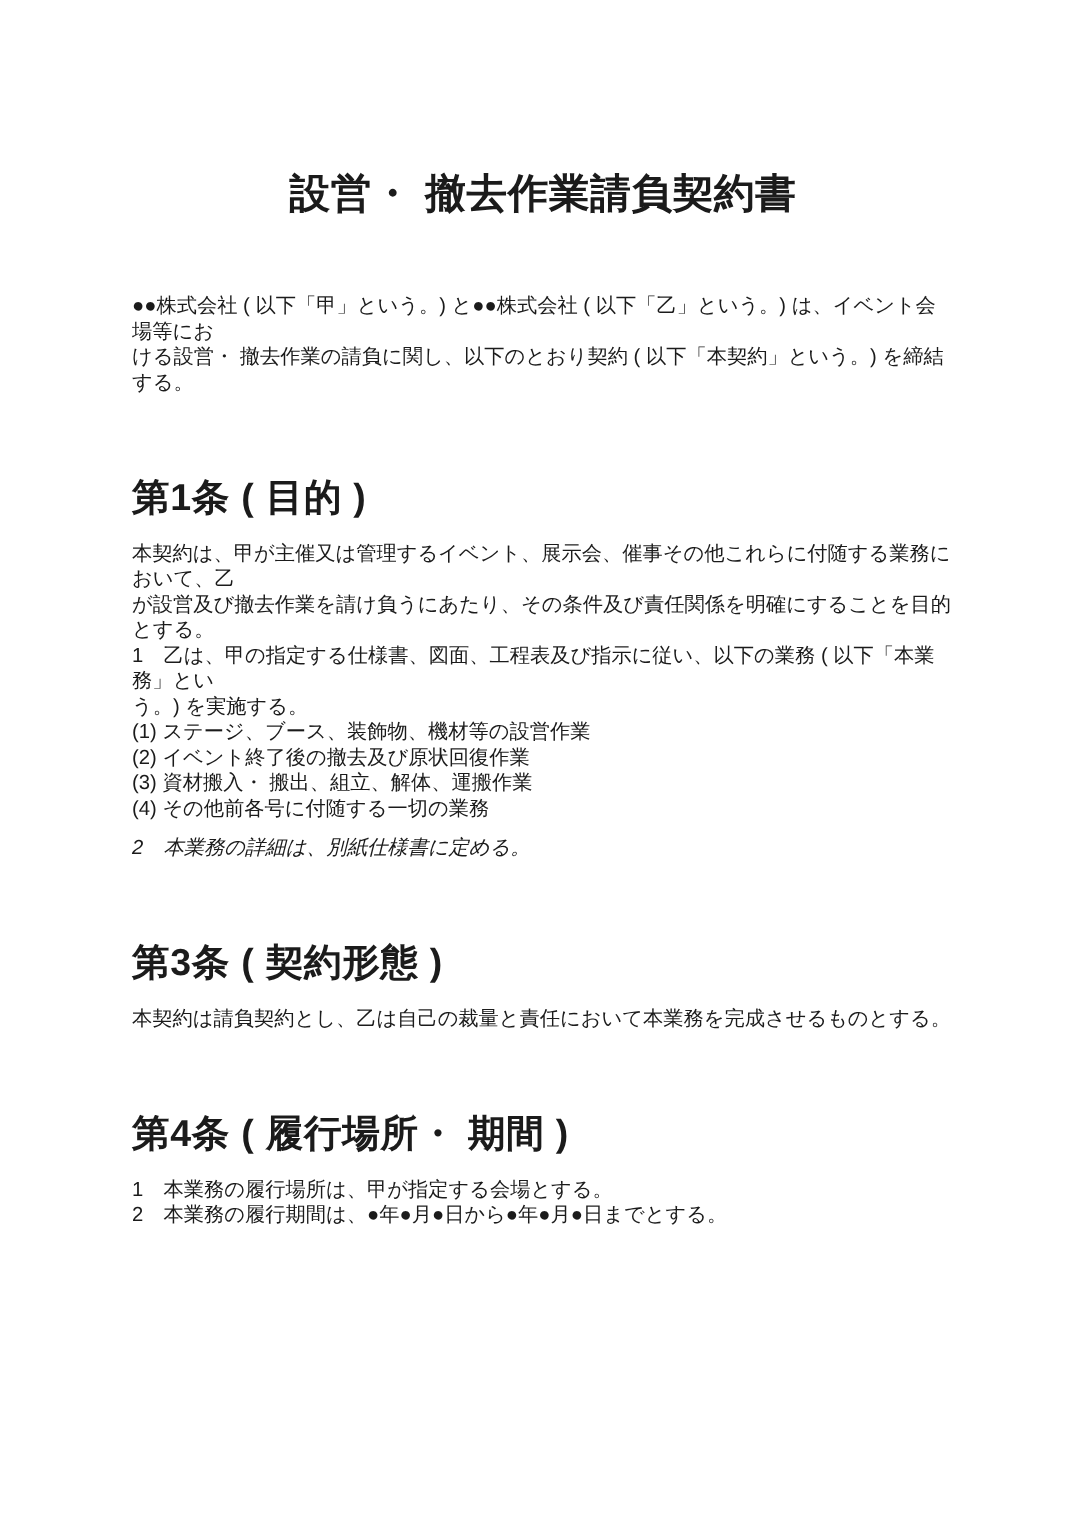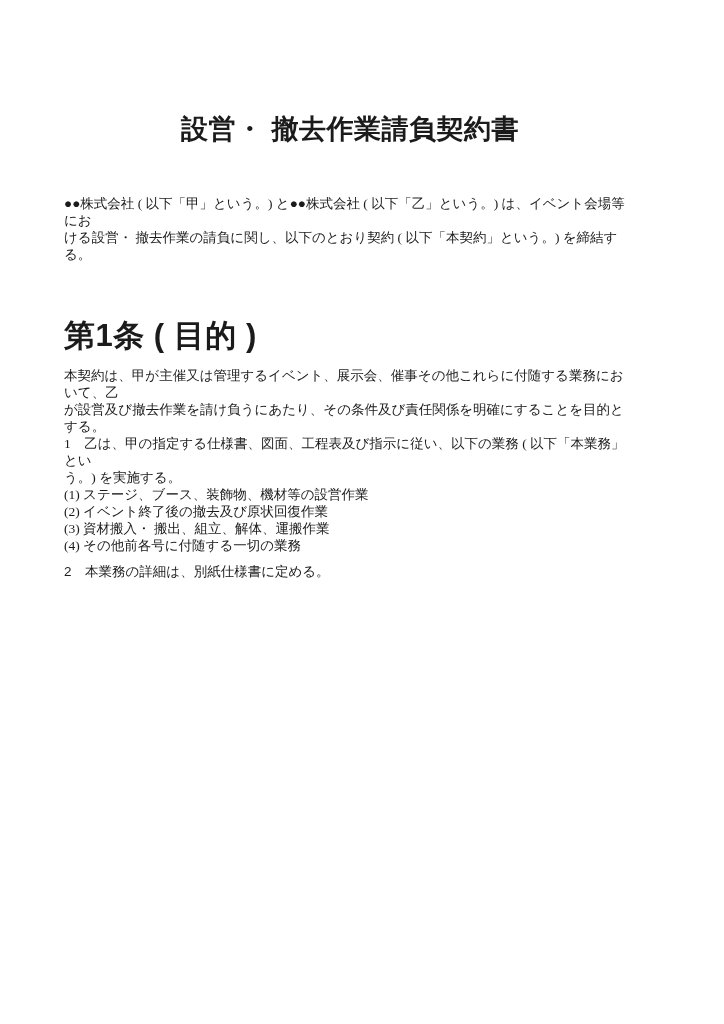--- a/index.html
+++ b/index.html
@@ -11,54 +11,54 @@
     height: 1024px;
     background: #ffffff;
     color: #1b1b1b;
     font-family: "Liberation Sans", sans-serif;
     overflow: hidden;
   }
   .page {
     box-sizing: border-box;
     width: 724px;
     height: 1024px;
-    padding: 114px 88px 0 64px;
+    padding: 114px 88px 0 88px;
   }
   .doc-title {
     margin: 0;
     font-size: 27px;
     line-height: 1.15;
     font-weight: 700;
     text-align: center;
     letter-spacing: 0.5px;
   }
   .intro {
     margin: 50px 0 0 0;
   }
   .body-text {
     font-size: 13.5px;
     line-height: 17px;
     font-weight: 400;
   }
   .lines {
     white-space: pre-line;
-    font-family: Liberation Serif, serif;
   }
   .sec-heading {
     margin: 54px 0 13px 0;
-    font-size: 31px;
+    font-size: 25px;
     line-height: 1.2;
     font-weight: 700;
     letter-spacing: 0.5px;
   }
   .para {
     margin: 0;
   }
   .para-follow {
     margin: 9px 0 0 0;
+    font-style: italic;
   }
 </style>
 </head>
 <body>
 
 <div class="page">
 
   <h1 class="doc-title">設営・ 撤去作業請負契約書</h1>
 
   <p class="intro body-text lines">●●株式会社 ( 以下「甲」という。) と●●株式会社 ( 以下「乙」という。) は、イベント会場等にお
@@ -73,16 +73,25 @@
   <section>
     <p class="para body-text lines">1　乙は、甲の指定する仕様書、図面、工程表及び指示に従い、以下の業務 ( 以下「本業務」とい
 う。) を実施する。
 (1) ステージ、ブース、装飾物、機材等の設営作業
 (2) イベント終了後の撤去及び原状回復作業
 (3) 資材搬入・ 搬出、組立、解体、運搬作業
 (4) その他前各号に付随する一切の業務</p>
     <p class="para-follow body-text">2　本業務の詳細は、別紙仕様書に定める。</p>
   </section>
 
+  <section>
+    <h2 class="sec-heading">第3条 ( 契約形態 )</h2>
+    <p class="para body-text">本契約は請負契約とし、乙は自己の裁量と責任において本業務を完成させるものとする。</p>
+  </section>
 
+  <section>
+    <h2 class="sec-heading">第4条 ( 履行場所・ 期間 )</h2>
+    <p class="para body-text lines">1　本業務の履行場所は、甲が指定する会場とする。
+2　本業務の履行期間は、●年●月●日から●年●月●日までとする。</p>
+  </section>
 
 
 </div>
 
 </body></html>

